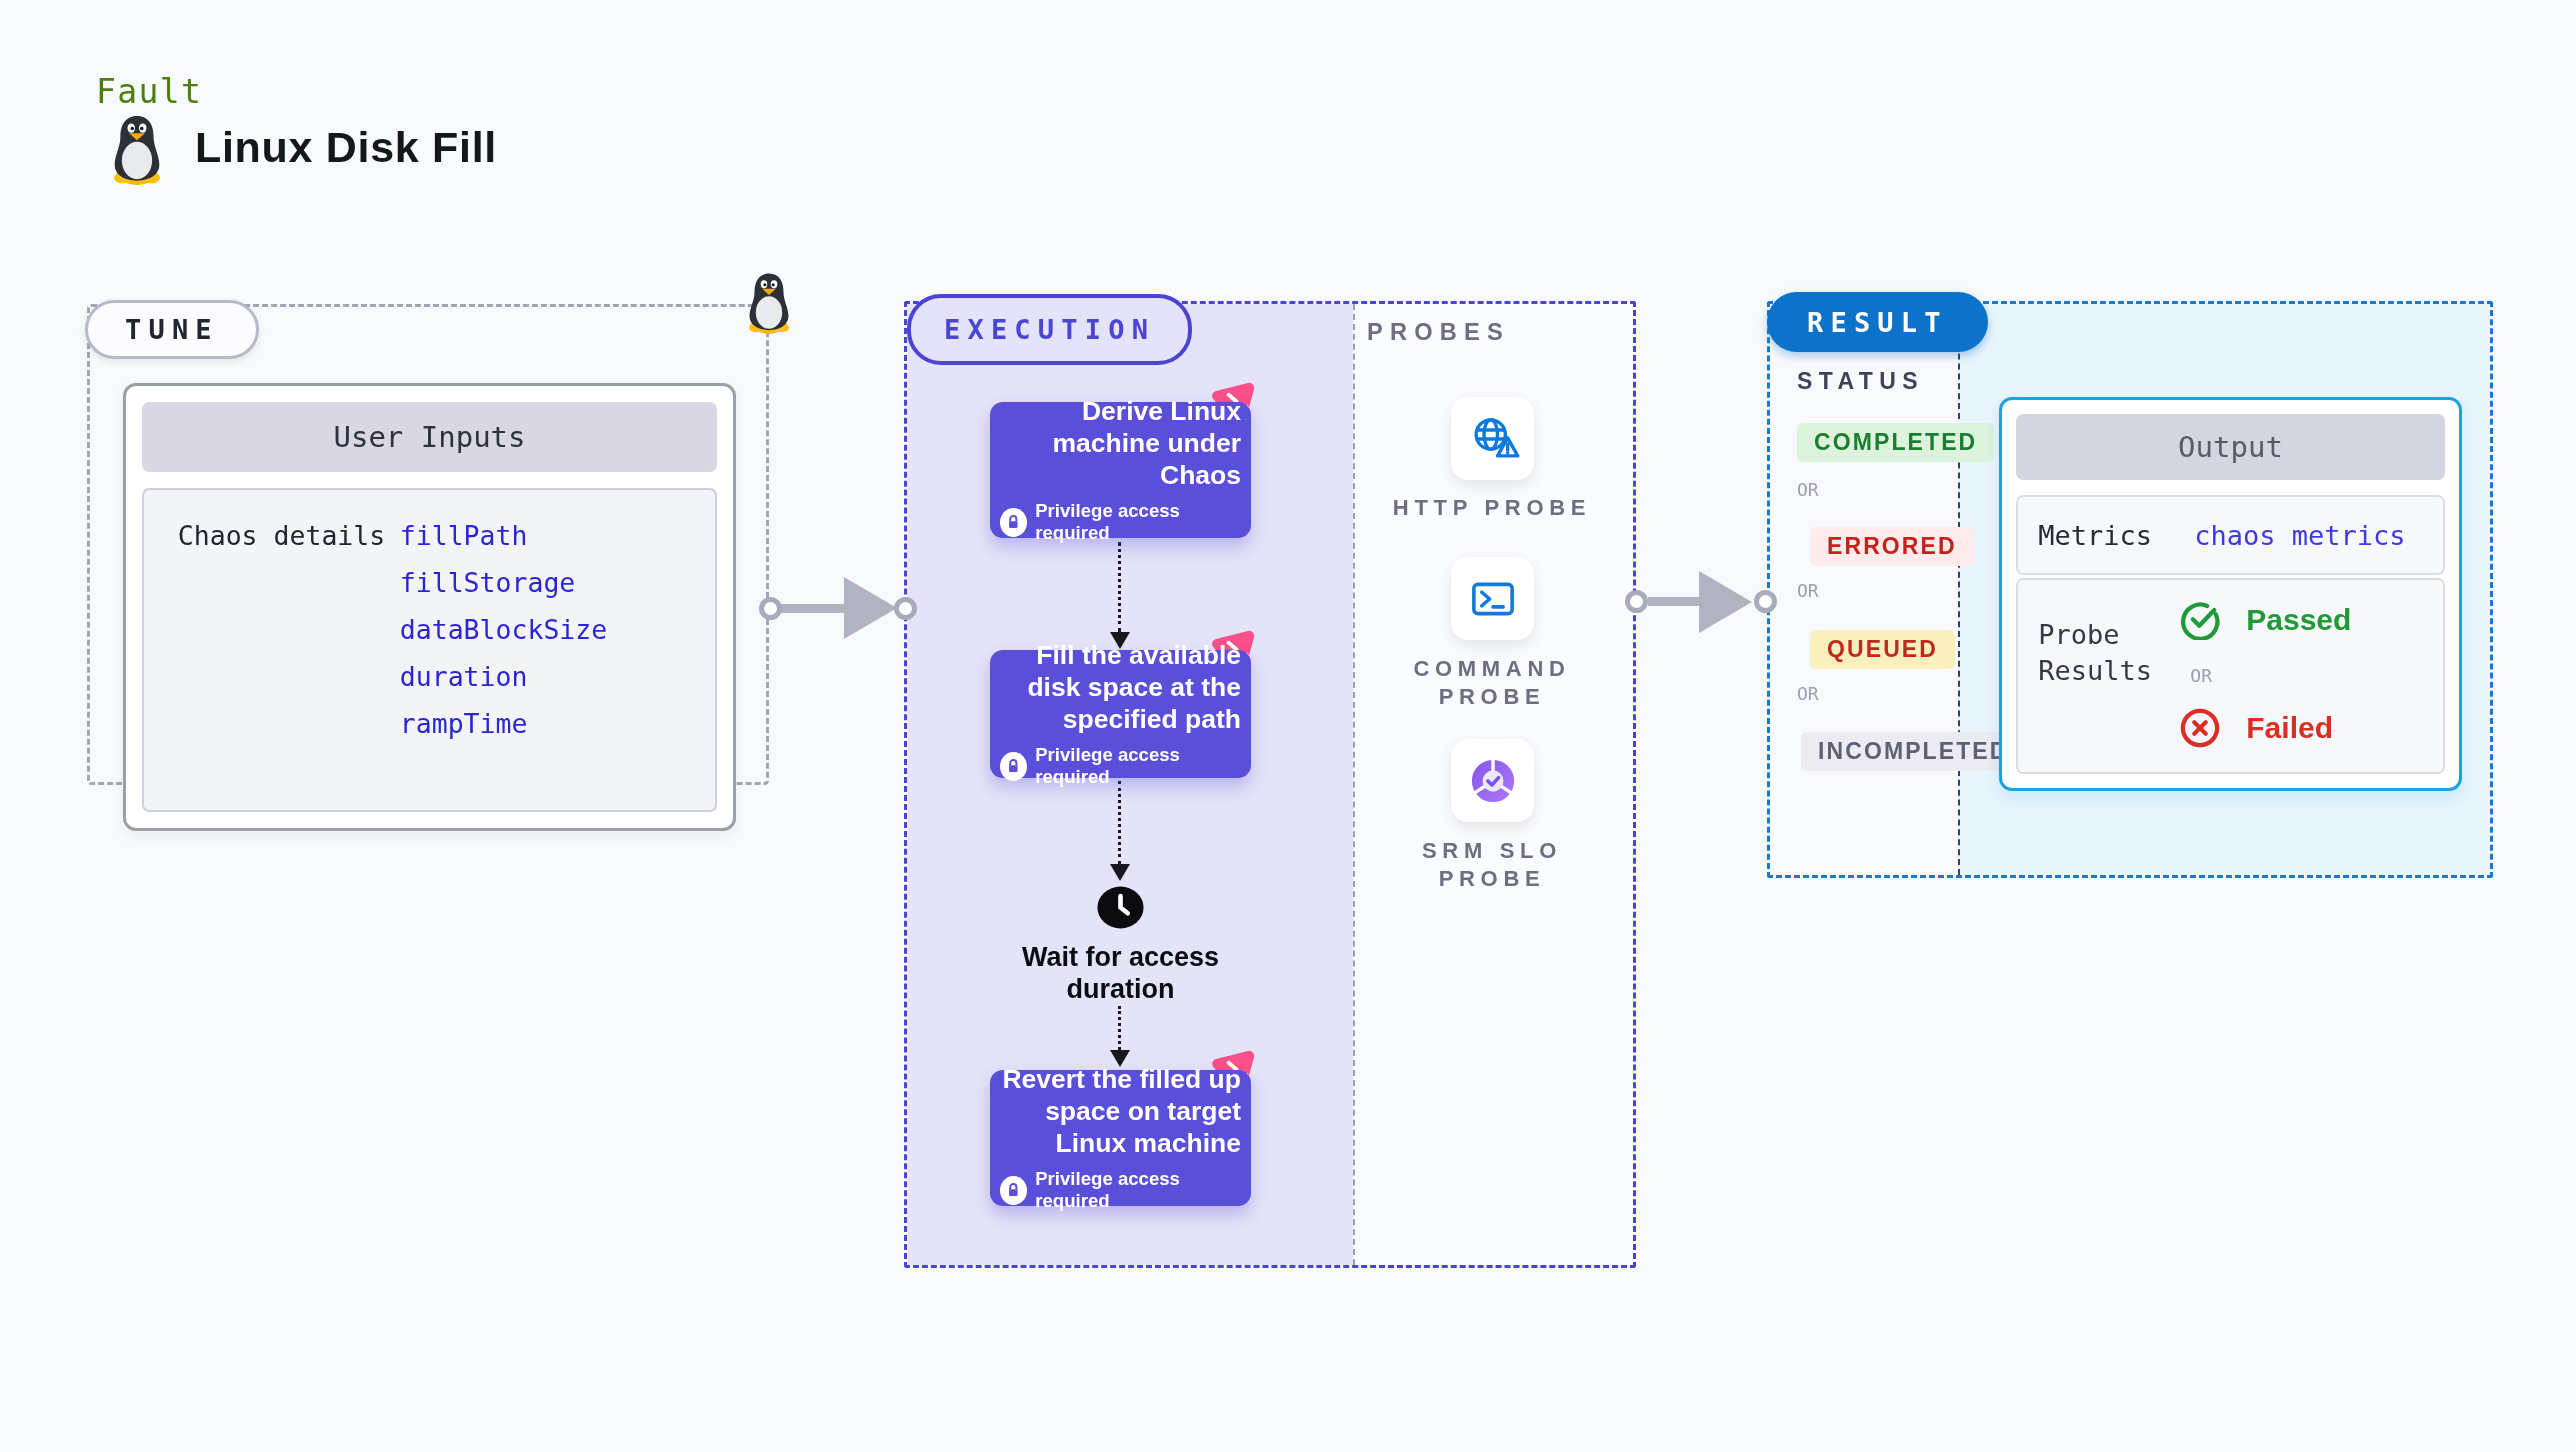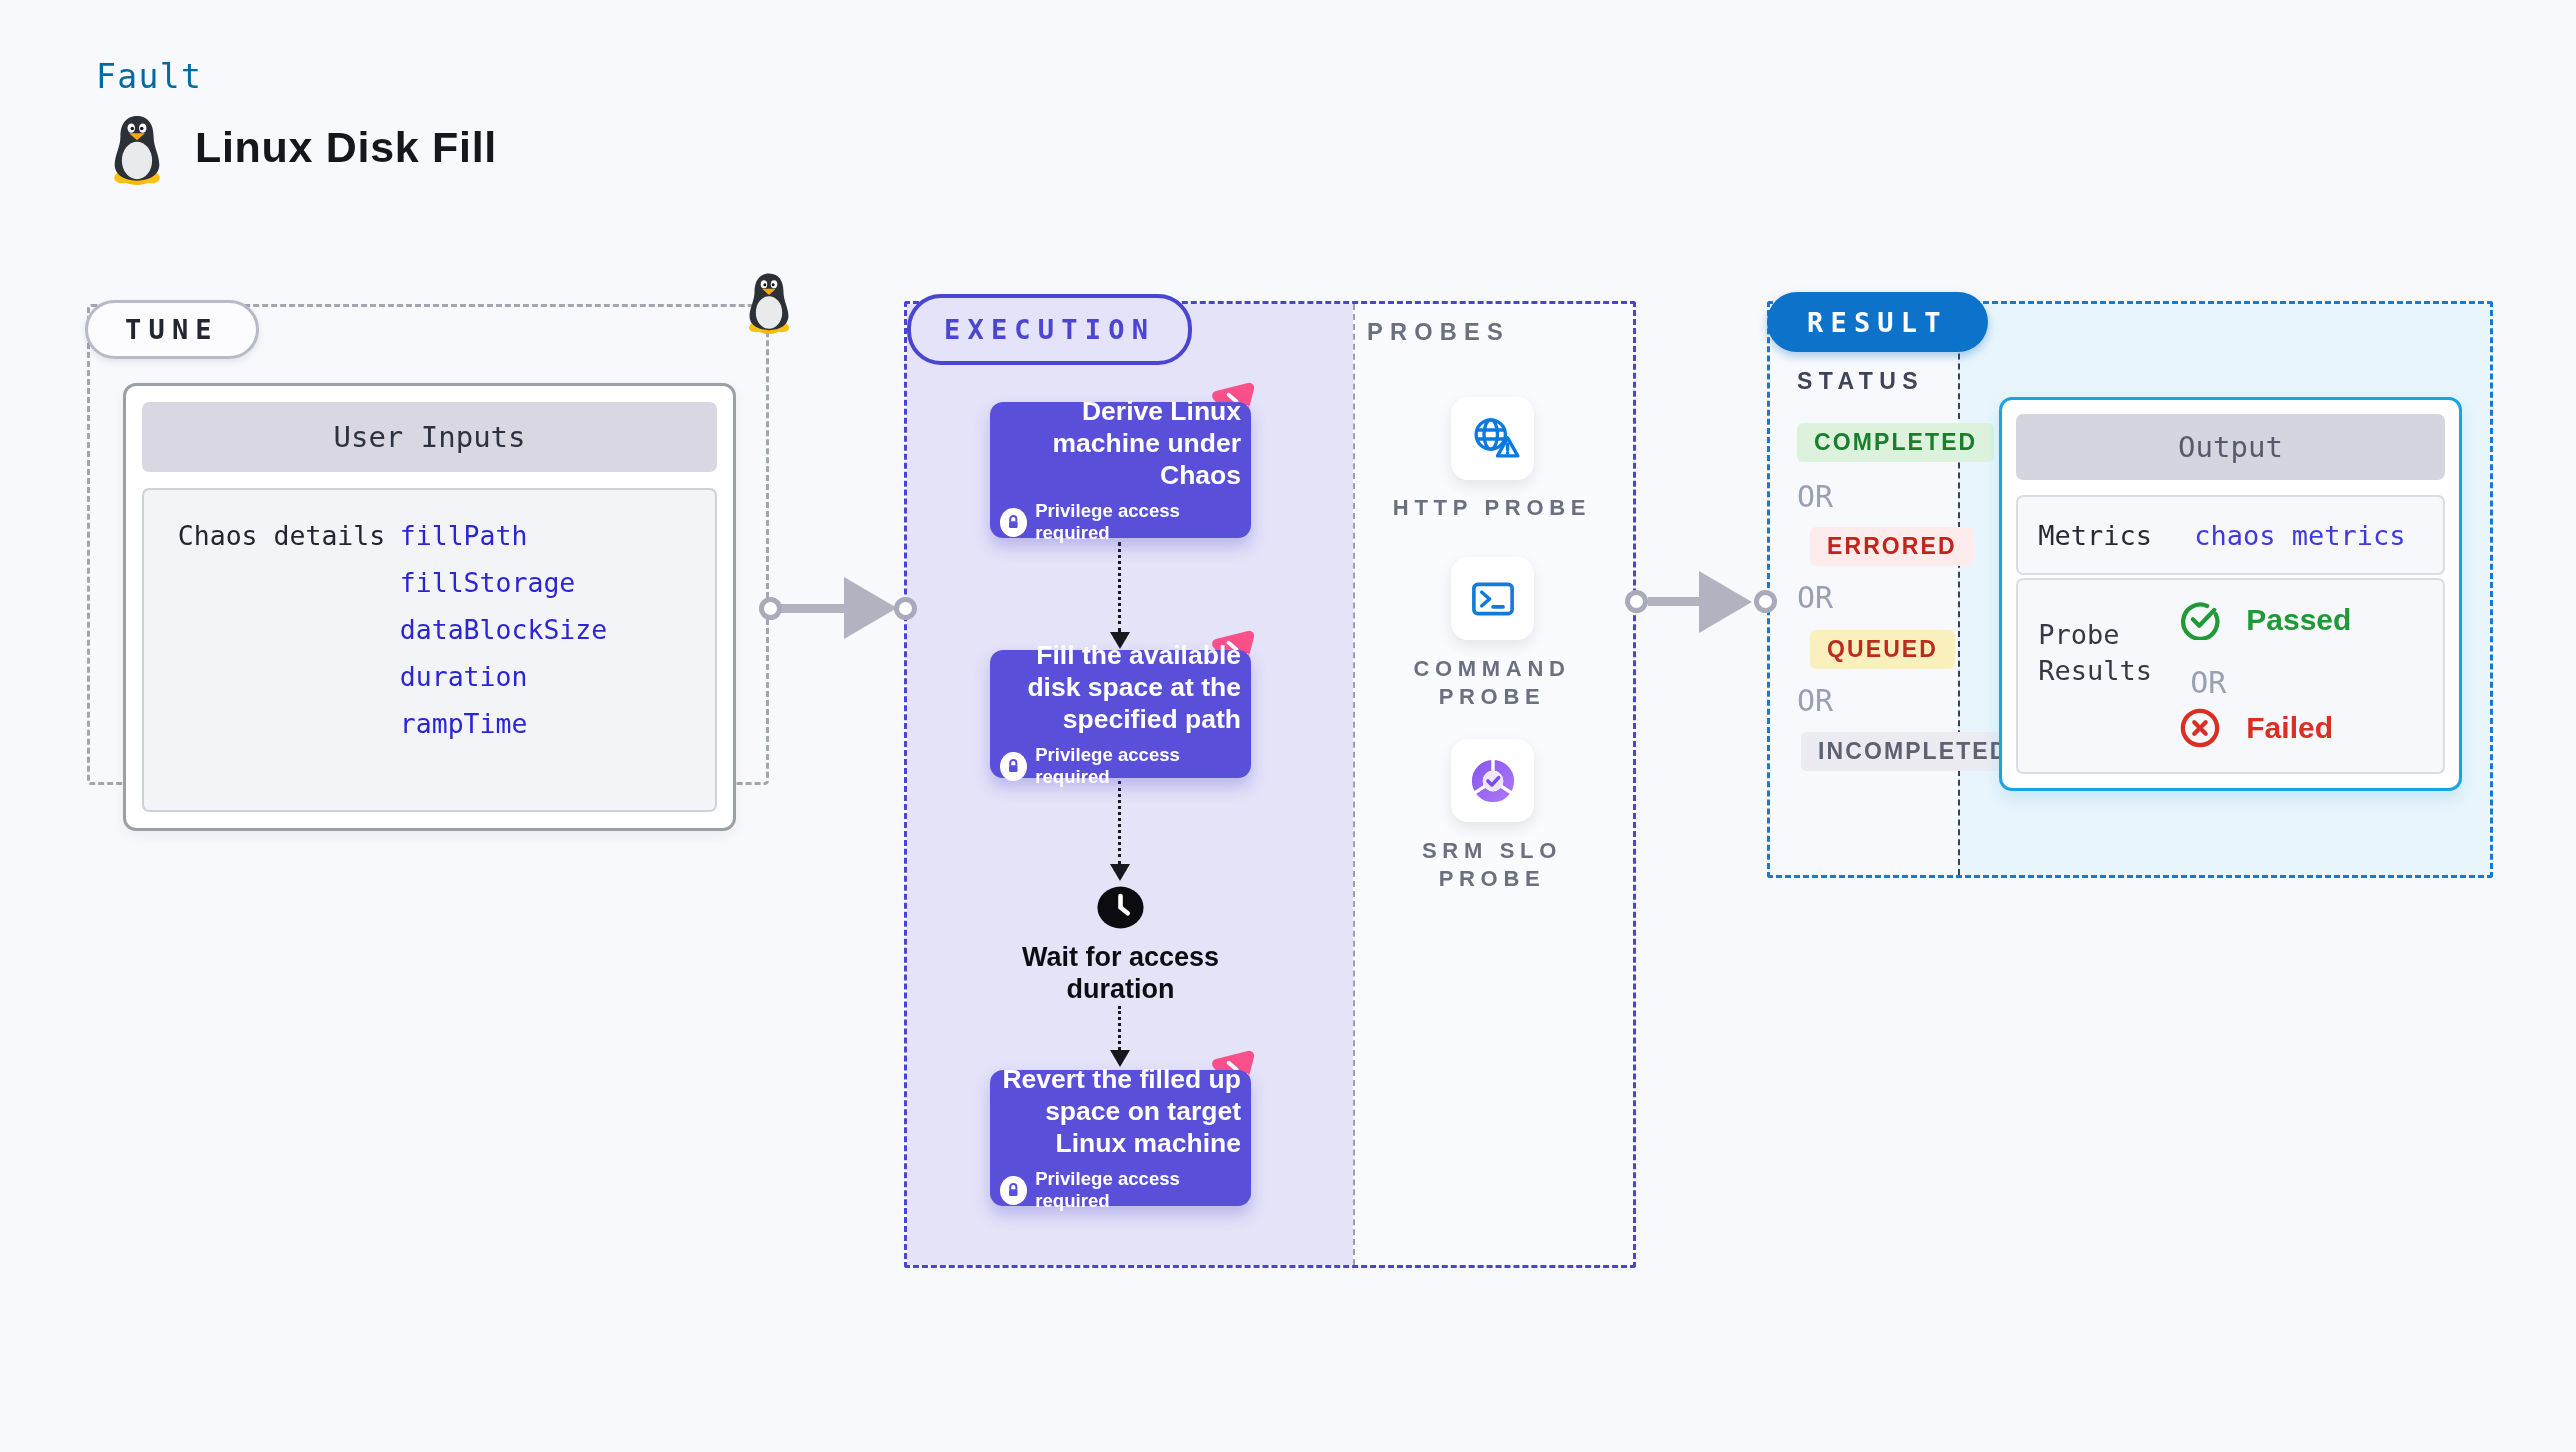--- a/index.html
+++ b/index.html
@@ -3,21 +3,21 @@
 <meta charset="utf-8">
 <style>
   html,body{margin:0;padding:0;background:#f8f9fc;}
   *,*:before,*:after{box-sizing:border-box;}
   .mono{font-family:"DejaVu Sans Mono","Liberation Mono",monospace;}
   .sans{font-family:"Liberation Sans","DejaVu Sans",sans-serif;}
   #canvas{position:relative;width:2576px;height:1452px;background:#f8f9fc;overflow:hidden;}
   .abs{position:absolute;}
 
   
-  .eyebrow{left:96px;top:57px;font-size:33px;color:#0369a1;letter-spacing:1.4px;}
+  .eyebrow{left:96px;top:72px;font-size:33px;color:#4d7c0f;letter-spacing:1.4px;}
   .page-title{left:195px;top:123px;font-size:43px;font-weight:bold;color:#15171c;letter-spacing:0.7px;}
 
   
   .pill{display:flex;align-items:center;justify-content:center;border-radius:34px;
         font-weight:bold;letter-spacing:7.2px;z-index:6;margin-top:23px;}
   .tune-pill{left:85px;top:277px;height:59px;padding:0 37px;background:#fcfcfe;
         border:3.6px solid #b6bac4;color:#23262f;font-size:27px;box-shadow:0 2.9px 7.2px rgba(40,44,63,.10);}
   .exec-pill{left:907px;top:271px;height:71px;padding:0 33px;background:#e4e3f9;
         border:4.3px solid #4b45d2;color:#4b45d2;font-size:27px;}
   .result-pill{left:1767px;top:269px;height:60px;padding:0 40px;background:#0d72c9;
@@ -67,21 +67,21 @@
   .probes-label{left:1367px;top:319px;font-size:23.6px;font-weight:bold;letter-spacing:7.2px;color:#6b7080;}
   .probe-card{left:1451px;width:83px;height:83px;background:#ffffff;border-radius:17px;z-index:2;
               display:flex;align-items:center;justify-content:center;box-shadow:0 5.7px 13px rgba(40,44,63,.10);}
   .probe-name{left:1380px;width:224px;text-align:center;font-size:22px;font-weight:bold;letter-spacing:5.7px;
               color:#6b7080;line-height:1.25;}
 
   
   .status-label{left:1797px;top:368px;font-size:23px;font-weight:bold;letter-spacing:6.4px;color:#3f4456;}
   .status-badge{position:absolute;height:39px;border-radius:5.7px;padding:0 17px;display:flex;align-items:center;
               font-size:23px;font-weight:bold;letter-spacing:2.1px;z-index:2;}
-  .or-label{position:absolute;font-size:30px;color:#9aa0b4;}
+  .or-label{position:absolute;font-size:18px;color:#9aa0b4;}
 
   
   .out-card{left:1999px;top:397px;width:463px;height:394px;background:#ffffff;border:3.6px solid #17a5e2;
             border-radius:13px;z-index:3;box-shadow:0 7.2px 15.8px rgba(23,165,226,.16);}
   .out-header{left:14.3px;top:14.3px;right:14.3px;height:66px;background:#d5d5df;border-radius:7.2px;
             display:flex;align-items:center;justify-content:center;font-size:29px;color:#565b6b;}
   .out-row{position:absolute;left:14.3px;right:14.3px;background:#f7f8fb;border:2.1px solid #dadde6;border-radius:7.2px;}
   .metrics-row{top:95px;height:80px;}
   .metrics-label{left:20px;top:50%;transform:translateY(-50%);font-size:27px;color:#262a33;}
   .metrics-value{left:176px;top:50%;transform:translateY(-50%);font-size:27px;color:#4038e0;}

